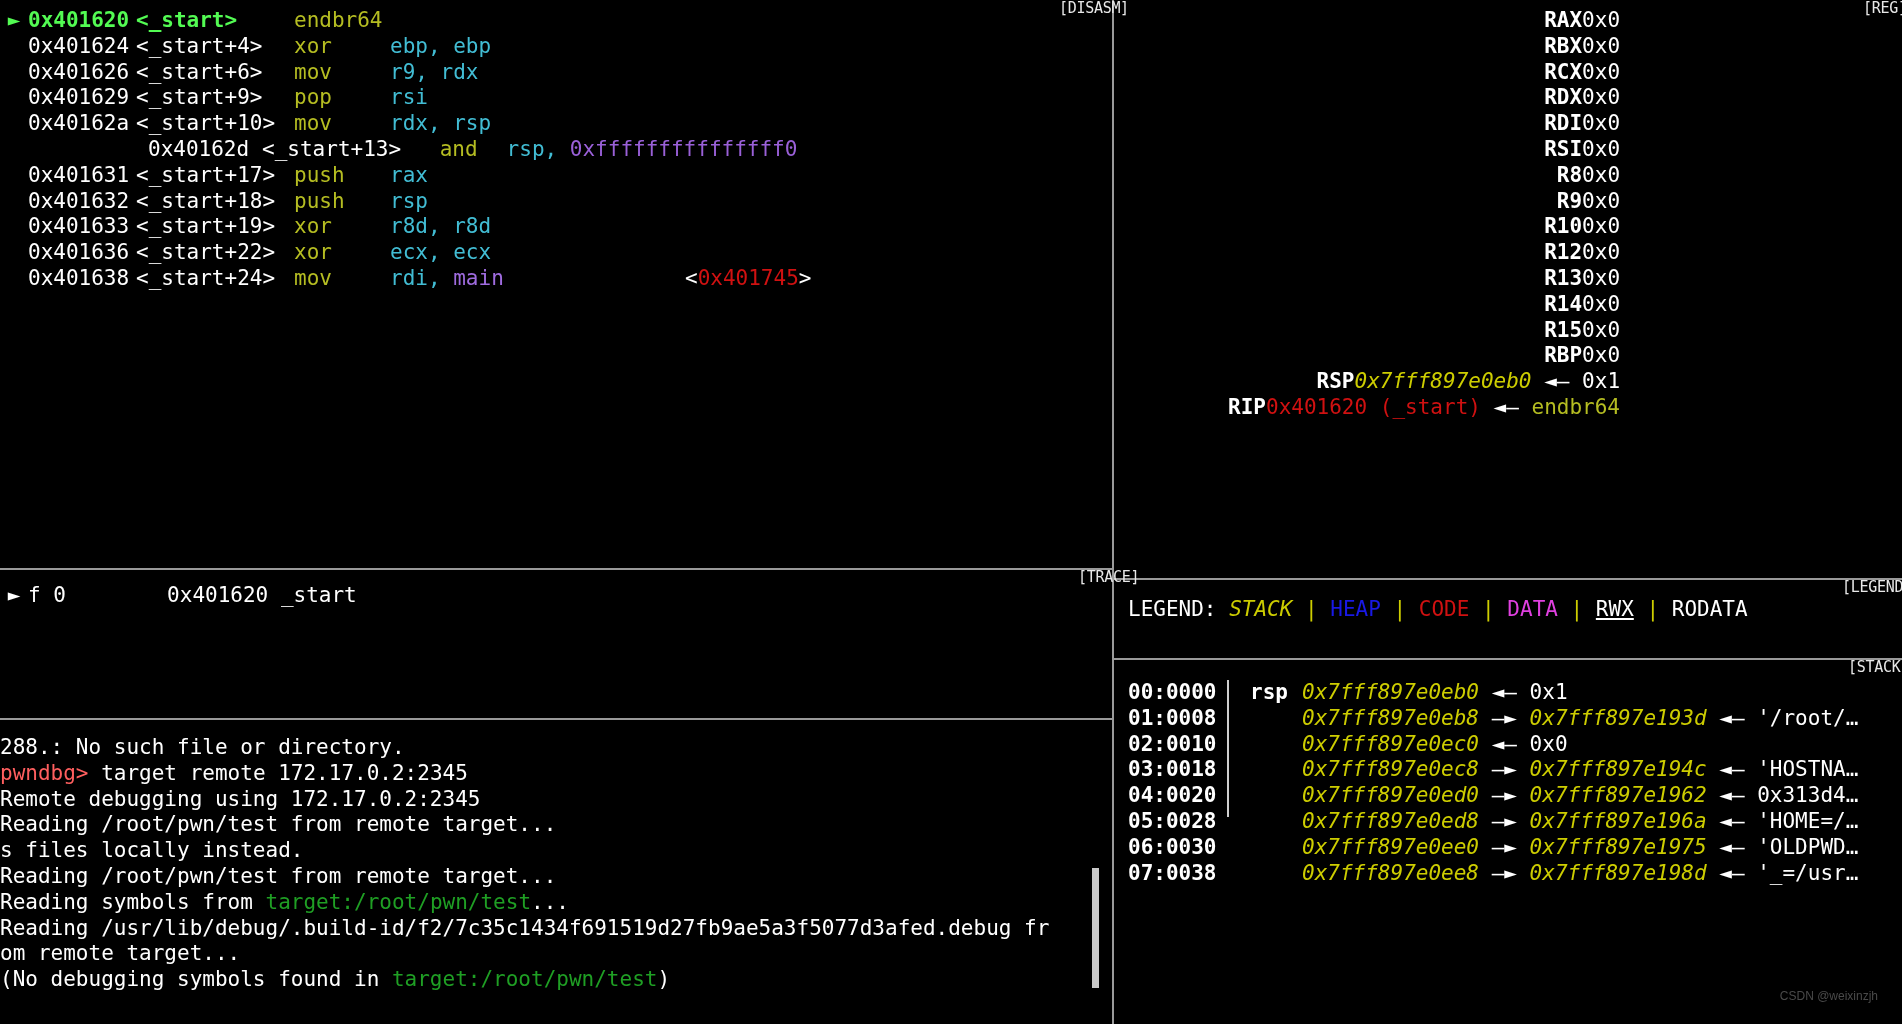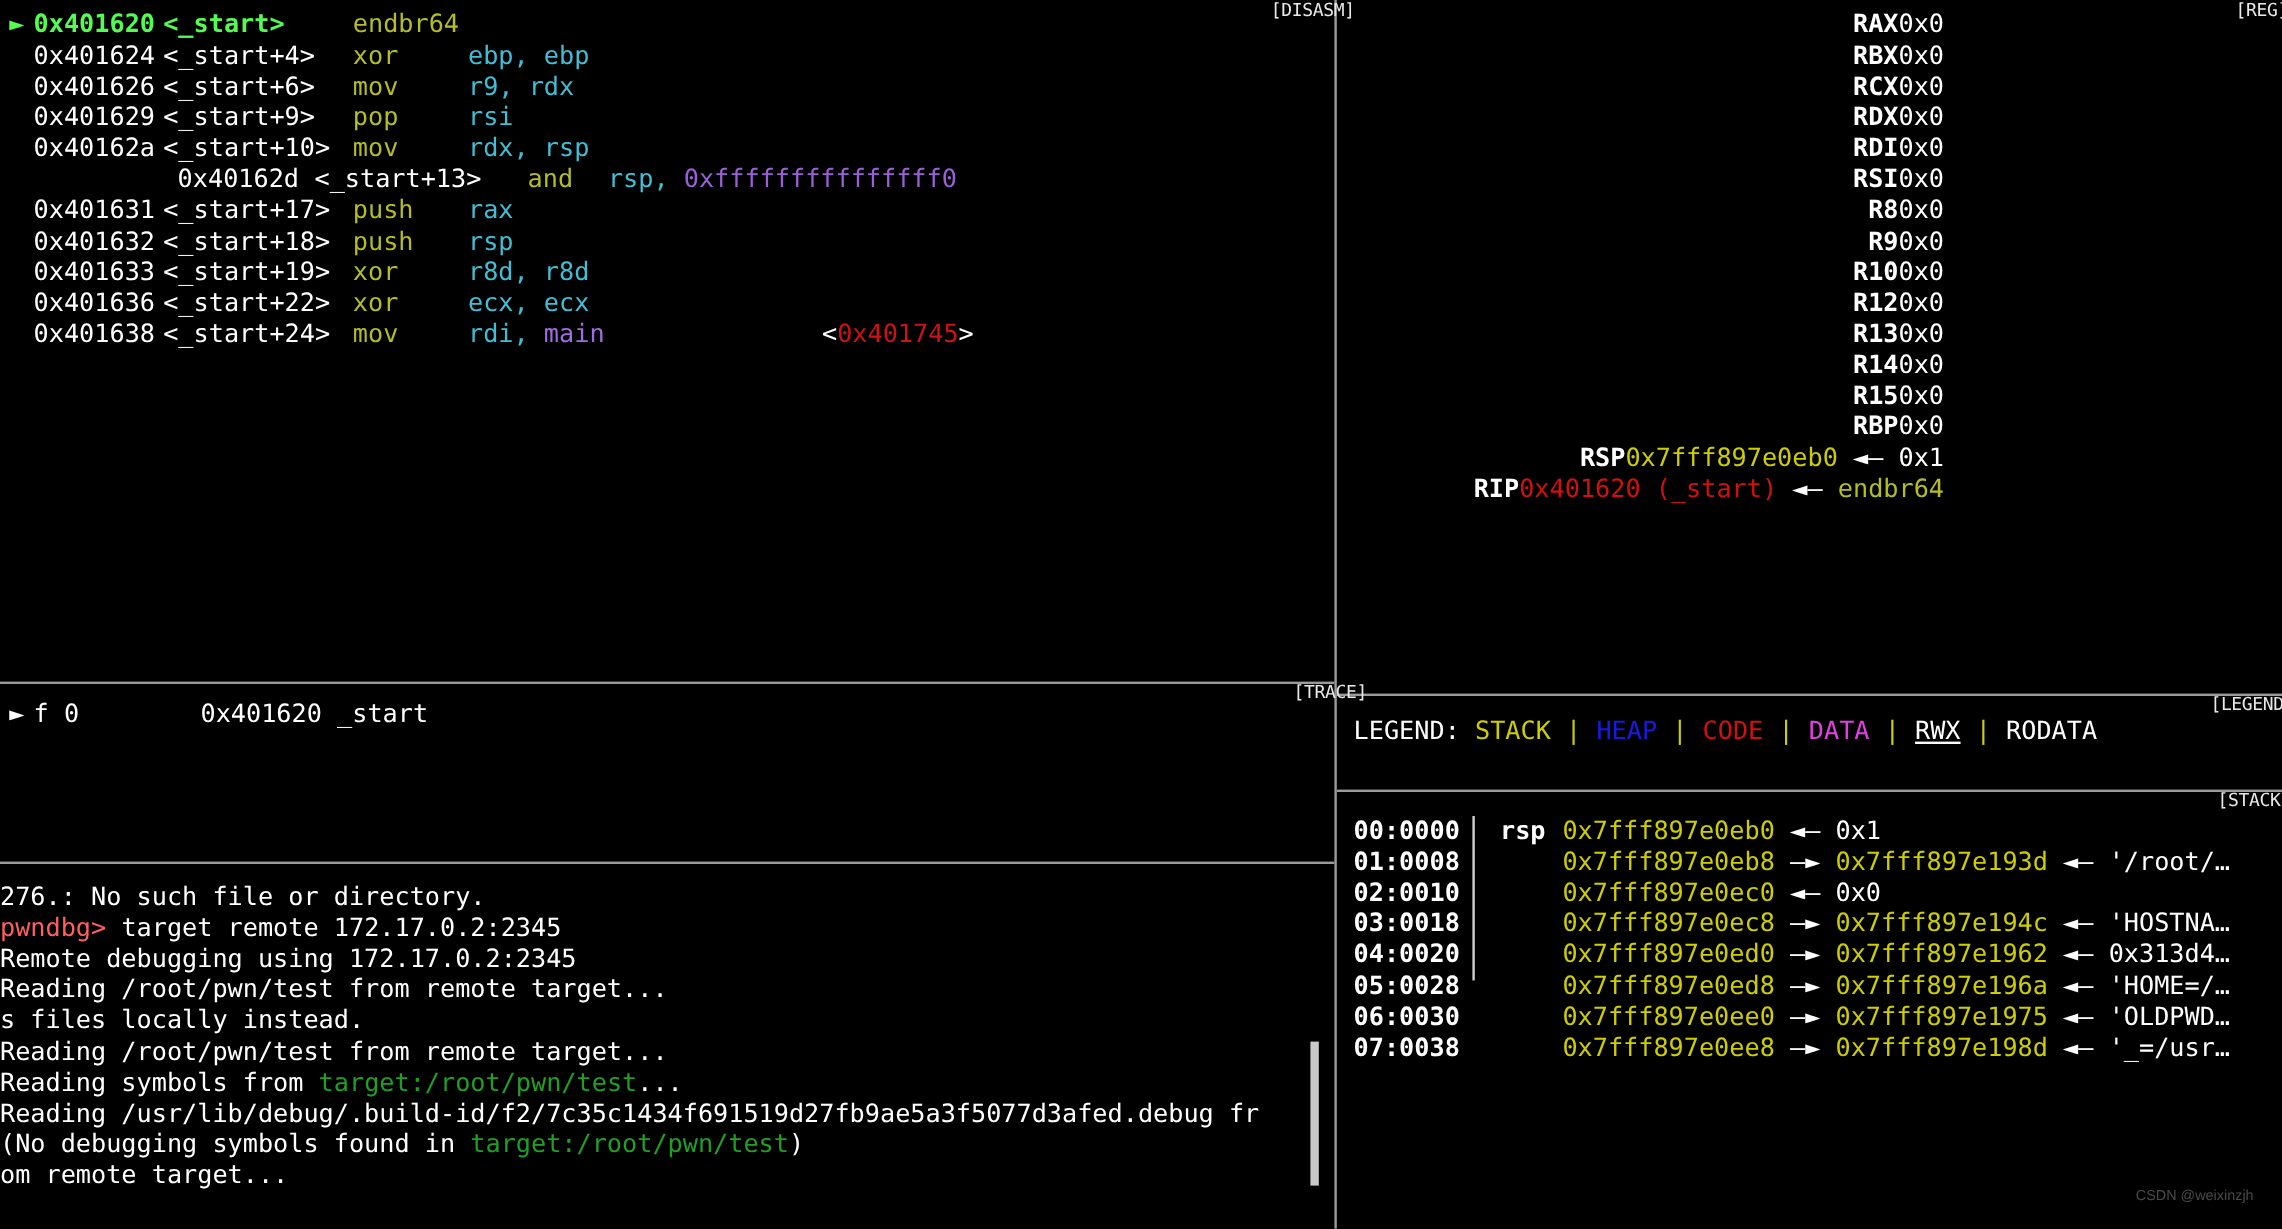--- a/index.html
+++ b/index.html
@@ -14,21 +14,21 @@
     color:#ffffff;
     -webkit-font-smoothing:antialiased;
   }
   .root { position:relative; width:1902px; height:1024px; }
 
   
   .c-white   { color:#ffffff; }
   .c-bold    { color:#ffffff; font-weight:bold; }
   .c-green   { color:#53fb53; }
   .c-dgreen  { color:#1f9f24; }
-  .c-yellow  { color:#cdcd00; }
+  .c-yellow  { color:#cdcd00;font-style:italic; }
   .c-olive   { color:#b5bd22; }
   .c-cyan    { color:#42bdd4; }
   .c-blue    { color:#1919e6; }
   .c-red     { color:#d01111; }
   .c-salmon  { color:#ff5f5f; }
   .c-purple  { color:#9a60d8; }
   .c-magenta { color:#e040e0; }
   .c-violet  { color:#a06ce0; }
   .rwx { text-decoration:underline; }
 
@@ -166,26 +166,26 @@
       <div class="srow"><span class="soff c-bold">07:0038</span><span class="sbar"> </span><span class="srsp c-bold"></span><span class="c-yellow">0x7fff897e0ee8</span><span class="c-white"> —► </span><span class="c-yellow">0x7fff897e198d</span><span class="c-white"> ◄— </span><span class="c-white">'_=/usr…</span></div>
     </div>
 
   <div id="trace">
       <div class="trow"><span class="dmark c-white">►</span><span class="c-white">f 0</span><span class="c-white">        </span><span class="c-white">0x401620 _start</span></div>
     </div>
 
   <div class="scrolltrack"></div>
   <div class="scrollbar"></div>
   <div id="console">
-      <div class="crow"><span class="c-white">276.: No such file or directory.</span></div>
+      <div class="crow"><span class="c-white">288.: No such file or directory.</span></div>
       <div class="crow"><span class="c-salmon">pwndbg&gt;</span><span class="c-white"> target remote 172.17.0.2:2345</span></div>
       <div class="crow"><span class="c-white">Remote debugging using 172.17.0.2:2345</span></div>
       <div class="crow"><span class="c-white">Reading /root/pwn/test from remote target...</span></div>
       <div class="crow"><span class="c-white">s files locally instead.</span></div>
       <div class="crow"><span class="c-white">Reading /root/pwn/test from remote target...</span></div>
       <div class="crow"><span class="c-white">Reading symbols from </span><span class="c-dgreen">target:/root/pwn/test</span><span class="c-white">...</span></div>
       <div class="crow"><span class="c-white">Reading /usr/lib/debug/.build-id/f2/7c35c1434f691519d27fb9ae5a3f5077d3afed.debug fr</span></div>
+      <div class="crow"><span class="c-white">om remote target...</span></div>
       <div class="crow"><span class="c-white">(No debugging symbols found in </span><span class="c-dgreen">target:/root/pwn/test</span><span class="c-white">)</span></div>
-      <div class="crow"><span class="c-white">om remote target...</span></div>
     </div>
 
   <div id="watermark">CSDN @weixinzjh</div>
 </div>
 
 </body></html>

